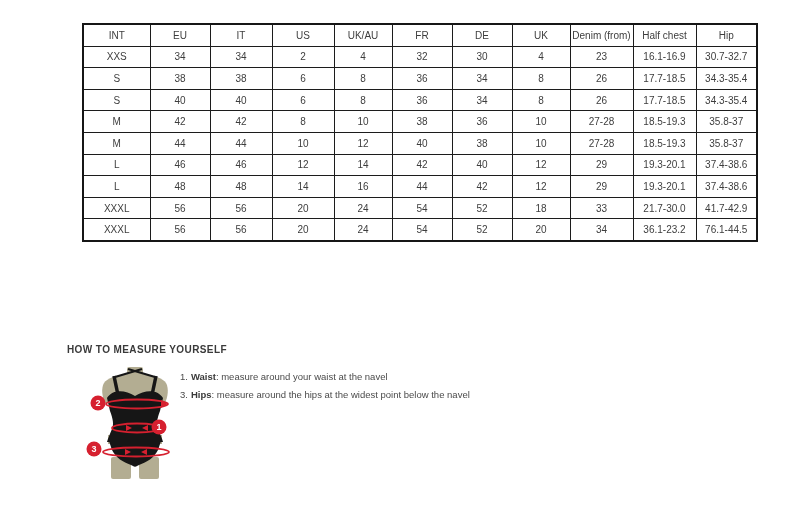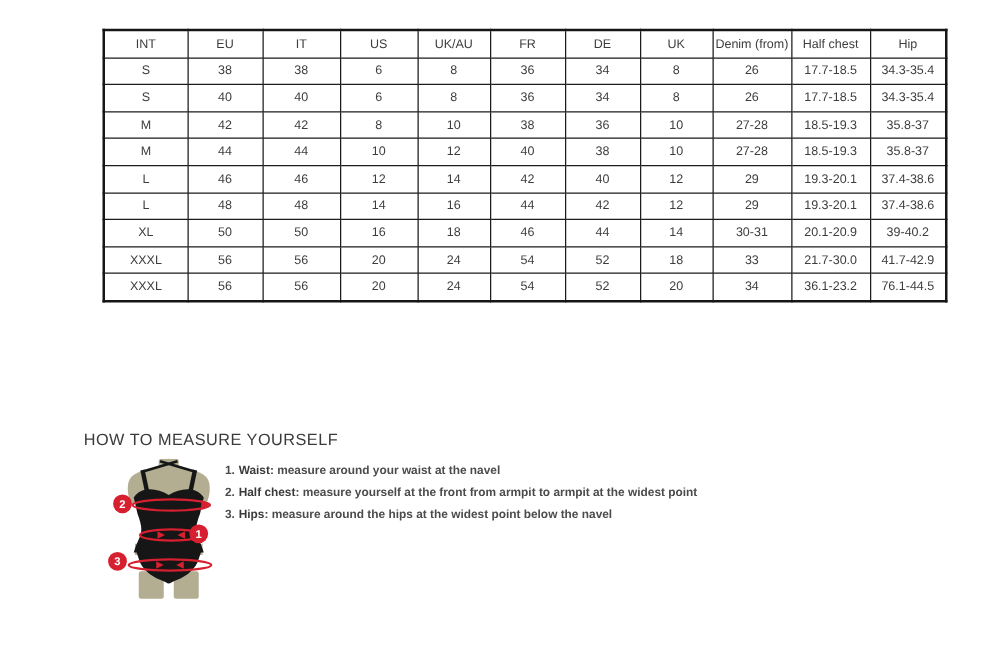--- a/index.html
+++ b/index.html
@@ -34,40 +34,40 @@
     font-weight: 400;
     white-space: nowrap;
     overflow: hidden;
   }
 
   
   .guide-title {
     position: absolute;
     left: 67px;
     top: 344px;
-    font-size: 13px;
-    font-weight: 400;
+    font-size: 10px;
+    font-weight: 700;
     letter-spacing: 0.4px;
     color: #3a3a3a;
   }
   .figure-box {
     position: absolute;
     left: 85px;
     top: 367px;
     width: 110px;
     height: 113px;
   }
   .steps {
     position: absolute;
     left: 180px;
     top: 368px;
     font-size: 9.5px;
     color: #4b4b4b;
   }
-  .step { line-height: 17.6px; white-space: nowrap; font-weight: bold; }
+  .step { line-height: 17.6px; white-space: nowrap; }
   .step .num { margin-right: 3px; }
   .step b { color: #3a3a3a; }
 </style>
 </head>
 <body>
 
 <div class="page">
 
   <table class="size-table">
     <colgroup>
@@ -93,20 +93,33 @@
           <th>FR</th>
           <th>DE</th>
           <th>UK</th>
           <th>Denim (from)</th>
           <th>Half chest</th>
           <th>Hip</th>
         </tr>
       </thead>
     <tbody>
         <tr>
+          <td>XXS</td>
+          <td>34</td>
+          <td>34</td>
+          <td>2</td>
+          <td>4</td>
+          <td>32</td>
+          <td>30</td>
+          <td>4</td>
+          <td>23</td>
+          <td>16.1-16.9</td>
+          <td>30.7-32.7</td>
+        </tr>
+        <tr>
           <td>S</td>
           <td>38</td>
           <td>38</td>
           <td>6</td>
           <td>8</td>
           <td>36</td>
           <td>34</td>
           <td>8</td>
           <td>26</td>
           <td>17.7-18.5</td>
@@ -169,33 +182,20 @@
           <td>48</td>
           <td>48</td>
           <td>14</td>
           <td>16</td>
           <td>44</td>
           <td>42</td>
           <td>12</td>
           <td>29</td>
           <td>19.3-20.1</td>
           <td>37.4-38.6</td>
-        </tr>
-        <tr>
-          <td>XL</td>
-          <td>50</td>
-          <td>50</td>
-          <td>16</td>
-          <td>18</td>
-          <td>46</td>
-          <td>44</td>
-          <td>14</td>
-          <td>30-31</td>
-          <td>20.1-20.9</td>
-          <td>39-40.2</td>
         </tr>
         <tr>
           <td>XXXL</td>
           <td>56</td>
           <td>56</td>
           <td>20</td>
           <td>24</td>
           <td>54</td>
           <td>52</td>
           <td>18</td>
@@ -253,20 +253,17 @@
       <circle cx="9" cy="82" r="7.5" fill="#d6202f"></circle>
       <text x="9" y="85.2" font-size="9" font-weight="bold" fill="#ffffff" text-anchor="middle">3</text>
     </svg>
   </div>
 
   <div class="steps">
     <div class="step">
       <span class="num">1.</span><b>Waist</b><span>: measure around your waist at the navel</span>
     </div>
     <div class="step">
-      <span class="num">2.</span><b>Half chest</b><span>: measure yourself at the front from armpit to armpit at the widest point</span>
-    </div>
-    <div class="step">
       <span class="num">3.</span><b>Hips</b><span>: measure around the hips at the widest point below the navel</span>
     </div>
   </div>
 
 </div>
 
 </body></html>

